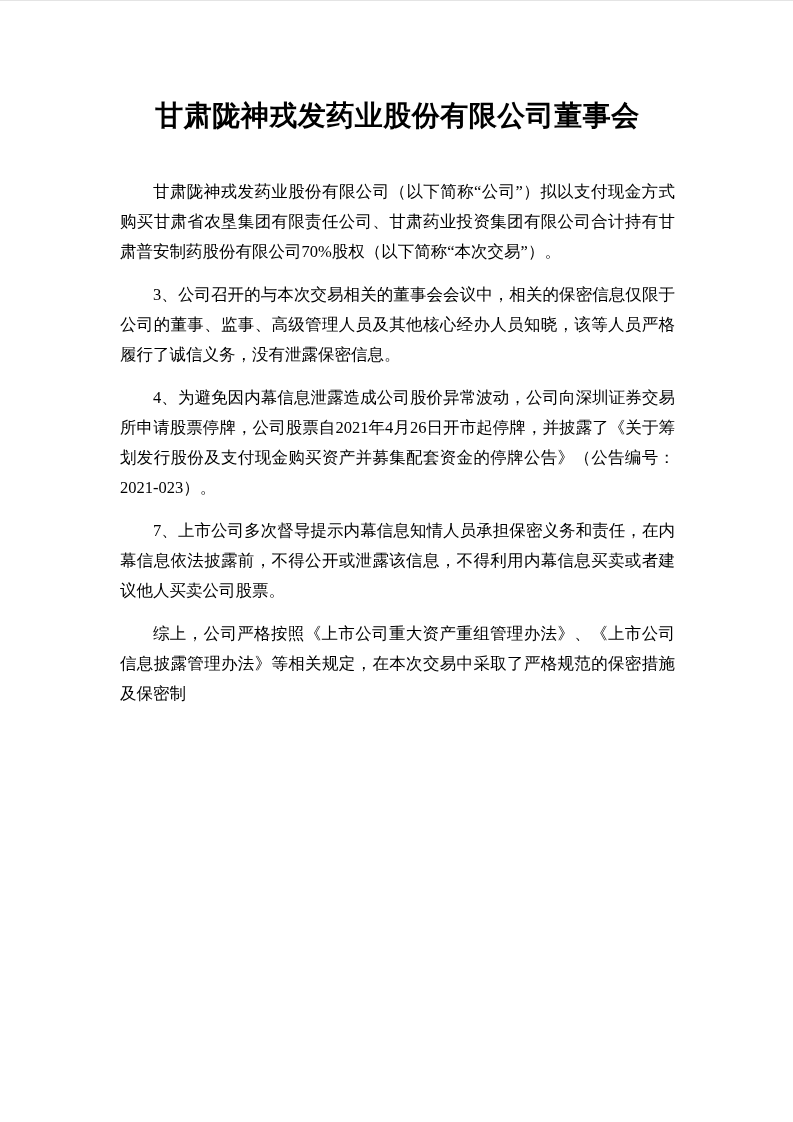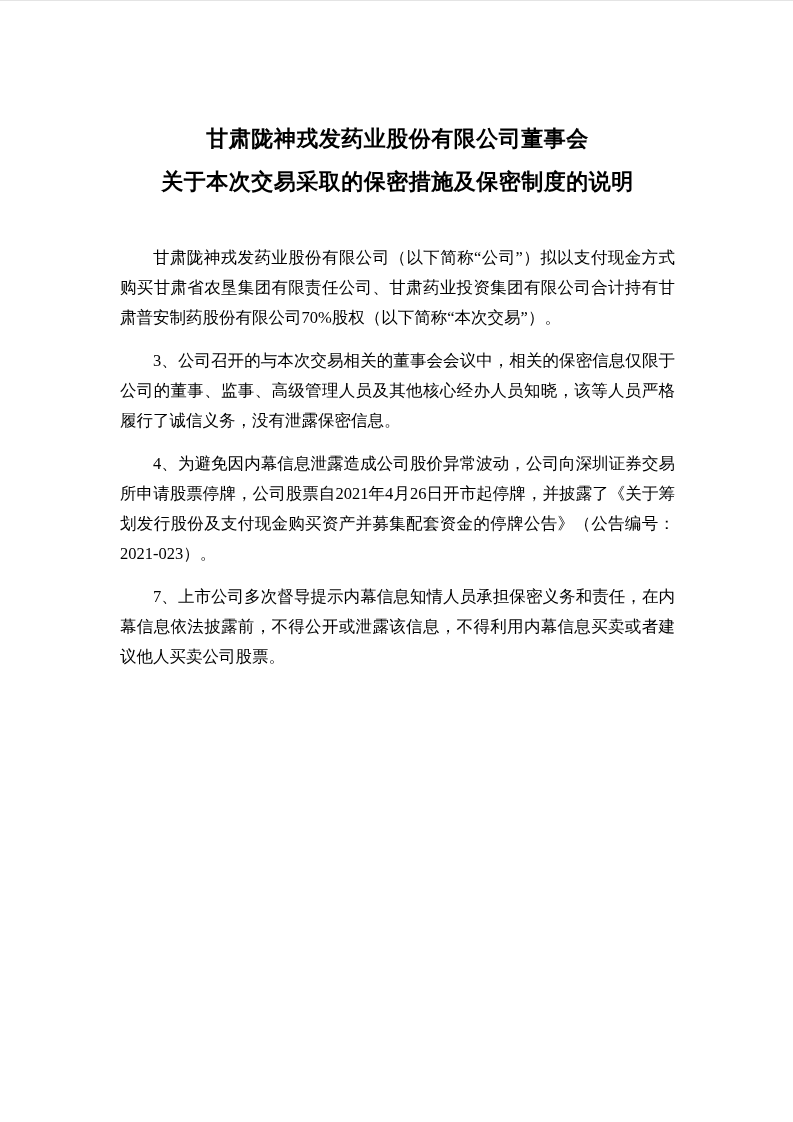--- a/index.html
+++ b/index.html
@@ -19,24 +19,23 @@
     color: #000000;
   }
   .content {
     box-sizing: border-box;
     padding: 0 118px 0 120px;
   }
   .doc-title {
     padding-top: 93px;
     text-align: center;
     font-weight: bold;
-    font-size: 22px;
+    font-size: 28px;
     line-height: 43px;
     letter-spacing: 0.5px;
-    margin-top: 23px;
   }
   .doc-title .title-line {
     display: block;
   }
   .doc-body {
     margin-top: 40px;
     font-size: 16.5px;
     line-height: 30px;
     text-align: justify;
     text-justify: inter-ideograph;
@@ -50,24 +49,24 @@
   }
 </style>
 </head>
 <body>
 
 <div class="page">
   <div class="content">
 
     <div class="doc-title">
       <span class="title-line">甘肃陇神戎发药业股份有限公司董事会</span>
-      <span class="title-line">关于本次交易采取的保密措施及保密制度的说明</span>
     </div>
 
     <div class="doc-body">
       <p class="first">甘肃陇神戎发药业股份有限公司（以下简称“公司”）拟以支付现金方式购买甘肃省农垦集团有限责任公司、甘肃药业投资集团有限公司合计持有甘肃普安制药股份有限公司70%股权（以下简称“本次交易”）。</p>
       <p>3、公司召开的与本次交易相关的董事会会议中，相关的保密信息仅限于公司的董事、监事、高级管理人员及其他核心经办人员知晓，该等人员严格履行了诚信义务，没有泄露保密信息。</p>
       <p>4、为避免因内幕信息泄露造成公司股价异常波动，公司向深圳证券交易所申请股票停牌，公司股票自2021年4月26日开市起停牌，并披露了《关于筹划发行股份及支付现金购买资产并募集配套资金的停牌公告》（公告编号：2021-023）。</p>
       <p>7、上市公司多次督导提示内幕信息知情人员承担保密义务和责任，在内幕信息依法披露前，不得公开或泄露该信息，不得利用内幕信息买卖或者建议他人买卖公司股票。</p>
+      <p>综上，公司严格按照《上市公司重大资产重组管理办法》、《上市公司信息披露管理办法》等相关规定，在本次交易中采取了严格规范的保密措施及保密制</p>
     </div>
 
   </div>
 </div>
 
 </body></html>

